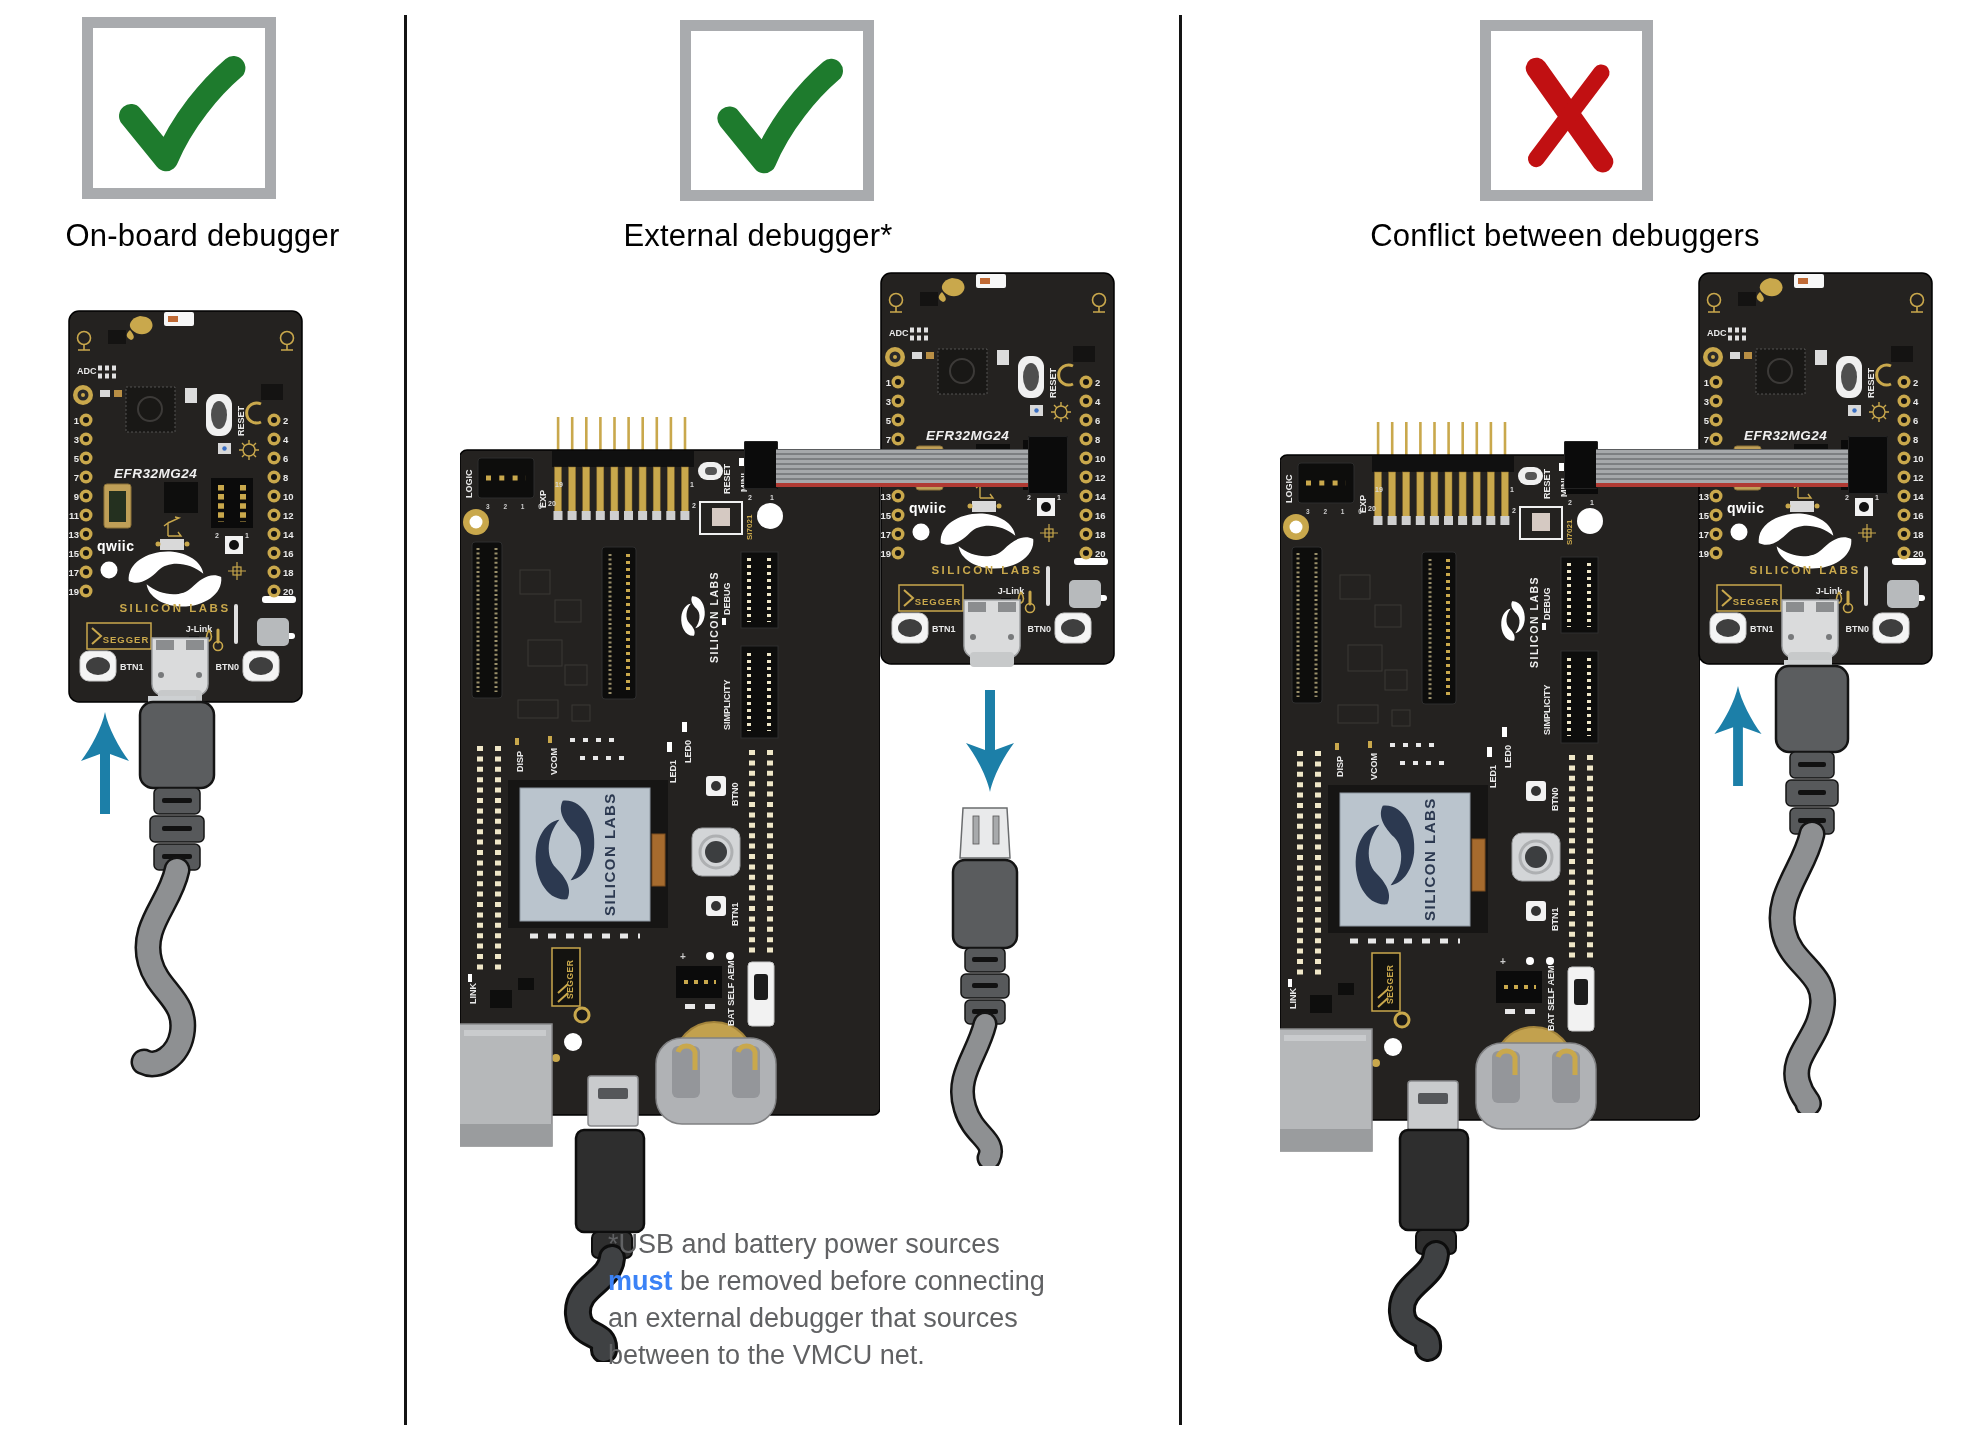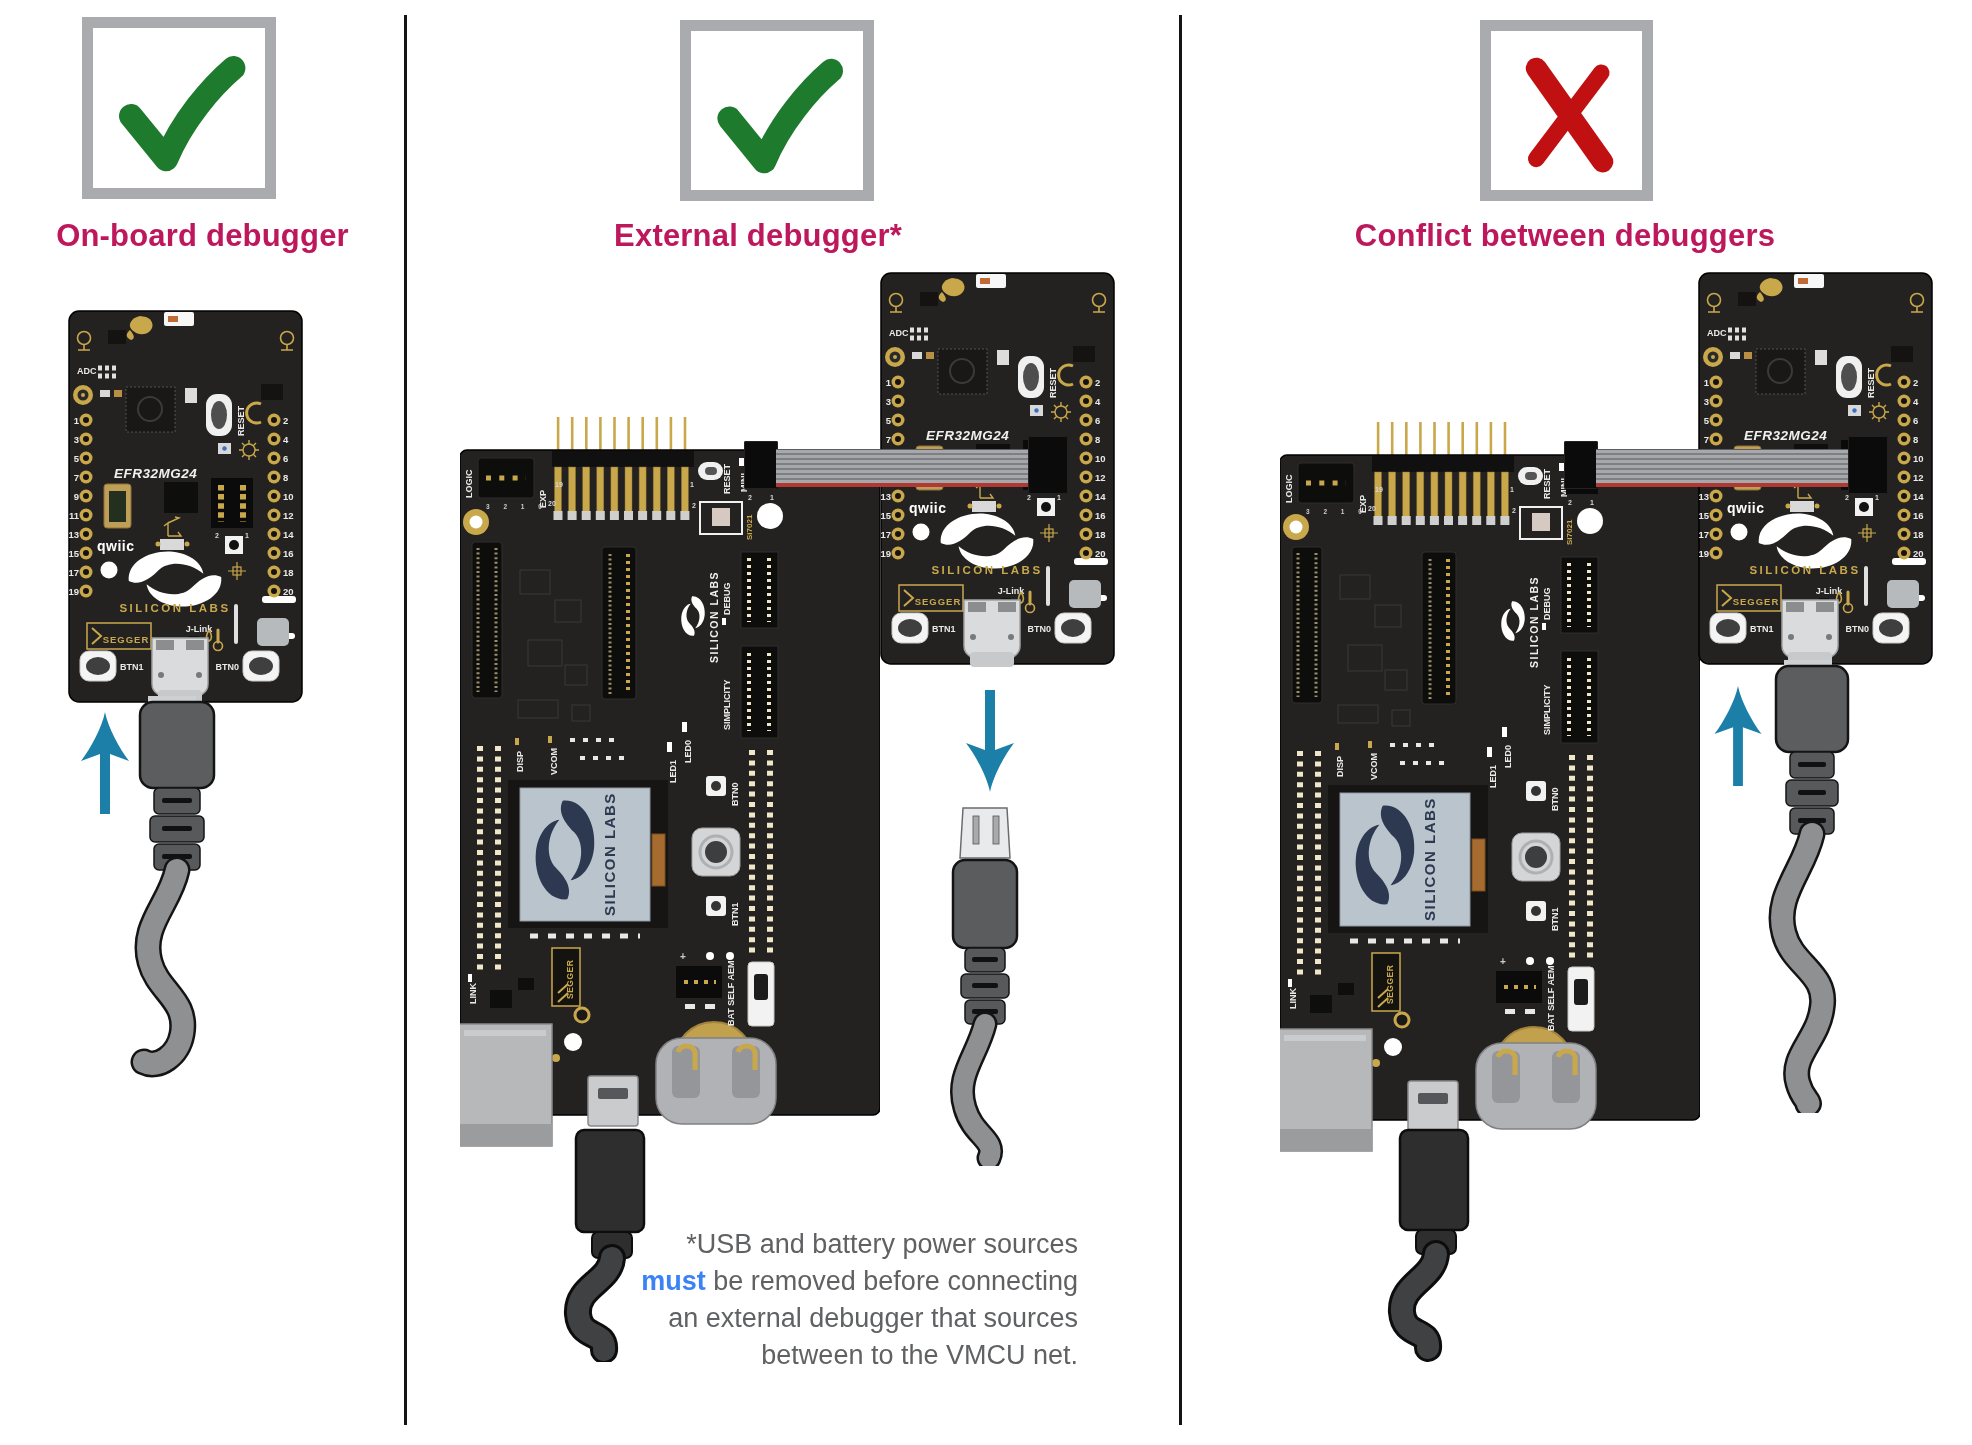--- a/index.html
+++ b/index.html
@@ -2,23 +2,23 @@
 <html style="--check_green: #1e7b2d; --cross_red: #c11012; --arrow_blue: #1c7fa8; --gold: #c9a84c; --board_dark: #242220; --lcd_silver: #bac4cd; --lcd_navy: #2c3950; --ribbon_red: #b03a33; --title_gray: #58595b; --cable_gray: #8e9092; --cable_black: #3f4143;"><head>
 <meta charset="utf-8">
 <style>
   html,body{margin:0;padding:0;background:#fff;}
   #stage{position:relative;width:1972px;height:1445px;background:#fff;overflow:hidden;
          font-family:"Liberation Sans",sans-serif;}
   .abs{position:absolute;}
   .divider{position:absolute;top:15px;width:3px;height:1410px;background:#141414;}
   .checkbox{position:absolute;border:11px solid #a9abae;background:#fff;}
   .checkbox svg{display:block;width:100%;height:100%;}
-  .panel-title{position:absolute;height:42px;text-align:center;font-size:31px;font-weight:bold;
-               color:#be185d;letter-spacing:.2px;}
-  .footnote{position:absolute;text-align:right;font-size:27px;line-height:37px;color:#606163;}
+  .panel-title{position:absolute;height:42px;text-align:center;font-size:31px;font-weight:normal;
+               color:#000000;letter-spacing:.2px;}
+  .footnote{position:absolute;text-align:left;font-size:27px;line-height:37px;color:#606163;}
   .footnote b{font-weight:bold;color:#3b82f6;}
   .ribbon{position:absolute;background:repeating-linear-gradient(180deg,#a6a8ab 0 3px,#7d7f82 3px 5px);
           border-top:1px solid #5a5c5e;}
   .ribbon .stripe{position:absolute;left:0;right:0;bottom:0;height:4px;background:var(--ribbon_red);}
   .idc{position:absolute;background:#0b0b0b;border-radius:2px;box-shadow:inset 0 0 0 1px #222;}
   svg text{font-family:"Liberation Sans",sans-serif;}
   .sk{fill:#e9e9e9;font-weight:bold;font-size:9px;}
   .sk7{fill:#d9d9d9;font-weight:bold;font-size:7px;}
   .goldtxt{fill:var(--gold);font-weight:bold;}
 </style>

